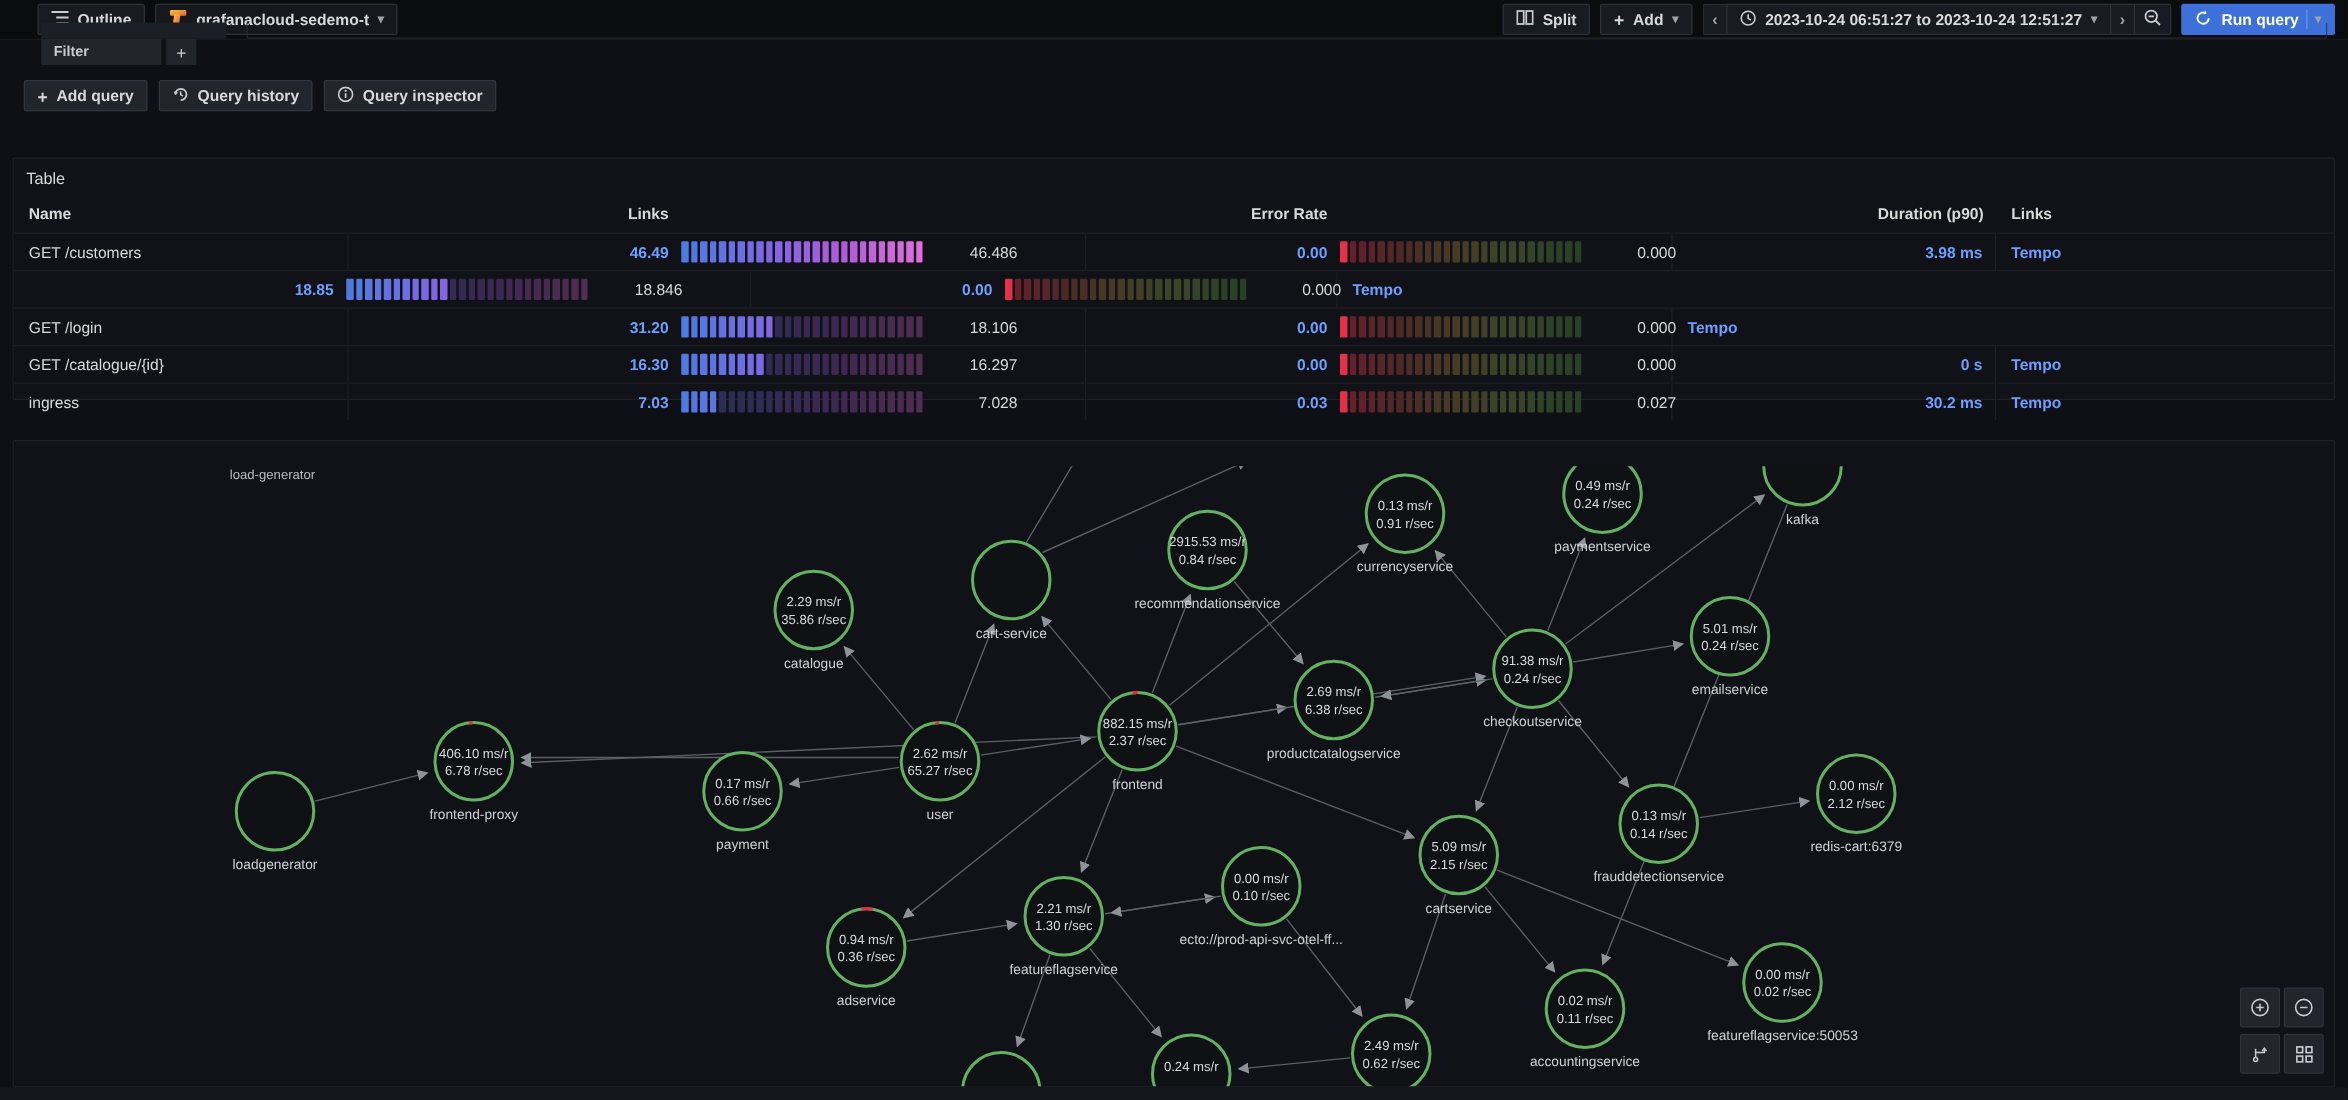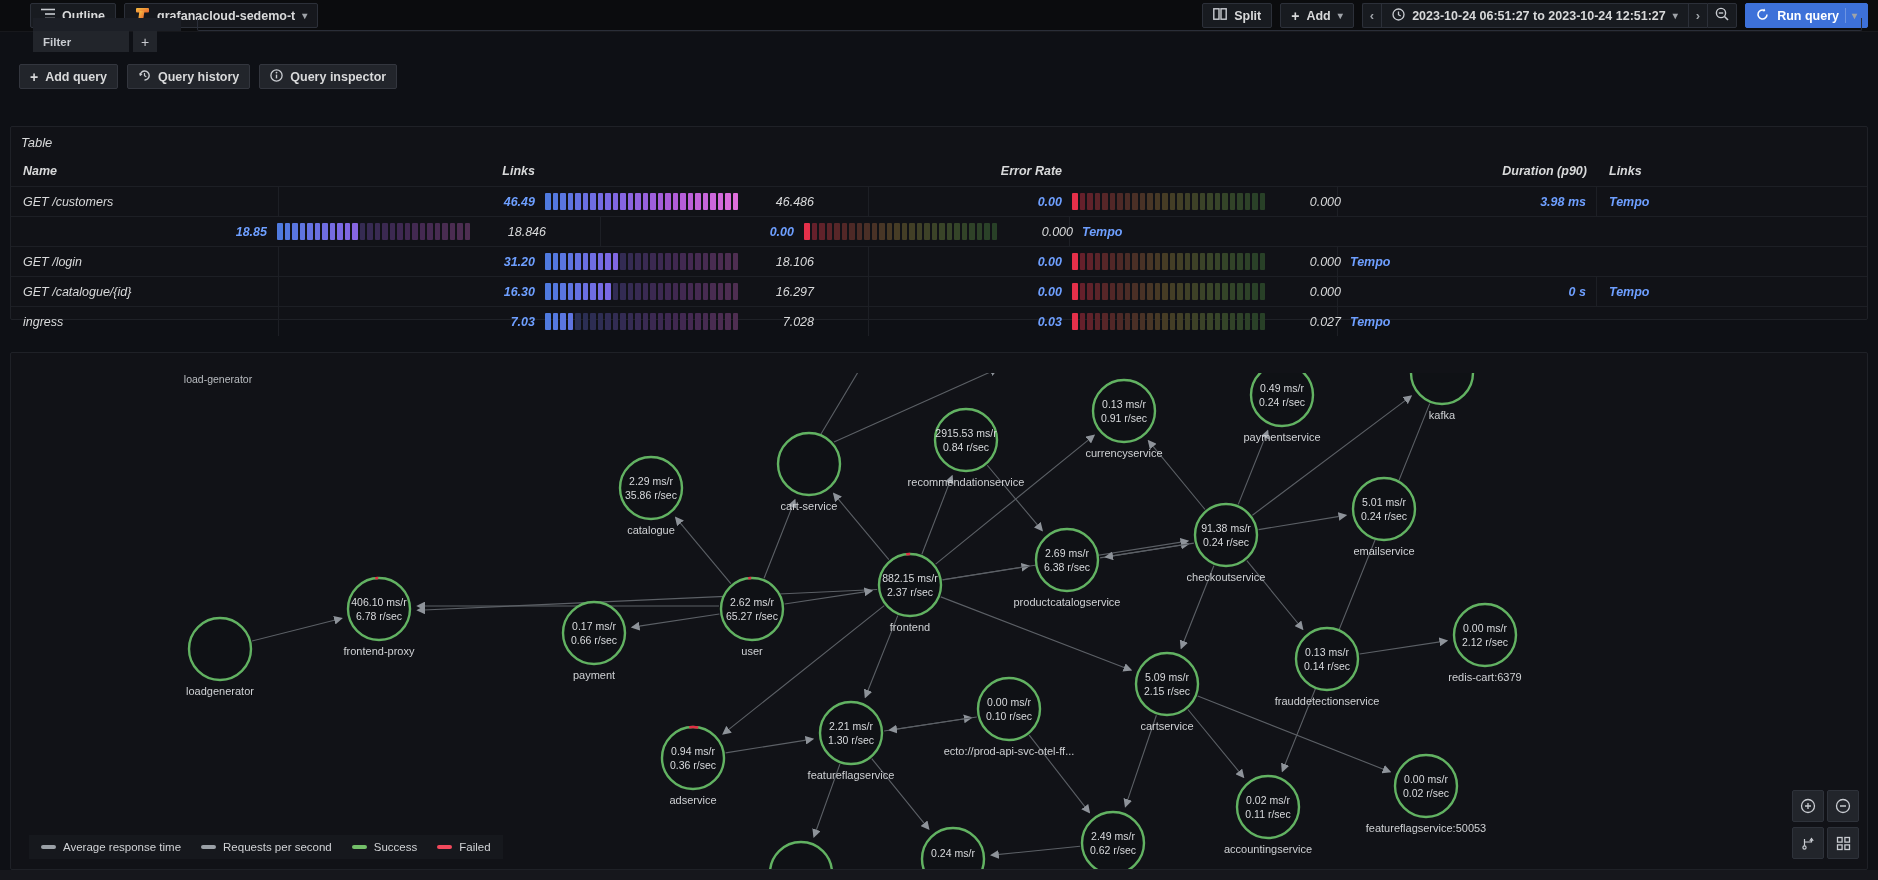--- a/index.html
+++ b/index.html
@@ -31,21 +31,21 @@
                color:#c9ccd1;font-size:11.5px;font-weight:700;display:flex;align-items:center;
                padding:0 10px;box-sizing:border-box;}
   .plus-pill{position:absolute;left:133px;top:31px;width:24px;height:21px;background:#22252b;
              color:#c9ccd1;font-size:14px;display:flex;align-items:center;justify-content:center;}
   .toolbar-row{position:absolute;left:19px;top:64px;display:flex;gap:9px;}
   .toolbar-row .btn{background:#22252b;border-color:#33363e;height:25px;}
   
   .panel{position:absolute;left:10px;width:1858px;background:#111217;border:1px solid #1f2127;
          border-radius:2px;box-sizing:border-box;}
   .panel-title{font-size:13px;font-weight:500;color:#d8d9da;padding:8px 10px 2px 10px;}
-  #table-panel{top:126px;height:194px;font-style:italic;}
+  #table-panel{top:126px;height:194px;}
   #nodegraph-panel{top:352px;height:518px;overflow:hidden;}
   
   .thead,.trow{display:flex;align-items:center;justify-content:center;}
   .thead{height:30px;font-weight:600;font-size:12.5px;color:#d8d9da;margin-top:4px;}
   .trow{height:29px;border-top:1px solid #1d1f25;font-size:12.5px;}
   .c-name{width:268px;box-sizing:border-box;padding-left:12px;}
   .c-rate{width:590px;box-sizing:border-box;display:flex;align-items:center;}
   .c-err{width:469px;box-sizing:border-box;display:flex;align-items:center;}
   .c-dur{width:259px;box-sizing:border-box;text-align:right;padding-right:10px;}
   .c-links{flex:1;box-sizing:border-box;padding-left:12px;}
@@ -542,20 +542,21 @@
             <div class="cell" style="background: rgb(55, 68, 41);"></div>
             <div class="cell" style="background: rgb(52, 68, 40);"></div>
             <div class="cell" style="background: rgb(50, 67, 40);"></div>
             <div class="cell" style="background: rgb(47, 66, 40);"></div>
             <div class="cell" style="background: rgb(45, 65, 40);"></div>
             <div class="cell" style="background: rgb(42, 65, 40);"></div>
             <div class="cell" style="background: rgb(40, 64, 39);"></div>
           </div>
           <span class="v2">0.027</span>
         </div>
+        <div class="c-dur blue">30.2 ms</div>
         <div class="c-links"><span class="blue" style="cursor: pointer;">Tempo</span></div>
       </div>
     </div>
 </div>
 
 <div class="panel" id="nodegraph-panel">
   <svg id="graph-svg" width="1856" height="498" viewBox="0 0 1856 498">
       <defs>
         <marker id="arr" viewBox="0 0 10 10" refX="8" refY="5" markerWidth="8" markerHeight="8" orient="auto-start-reverse">
           <path d="M0,0 L10,5 L0,10 z" fill="#8e939a"></path>
@@ -742,38 +743,20 @@
         </g>
         <g>
           <circle cx="942" cy="486" r="31" fill="#0f1115" stroke="#62b262" stroke-width="2.4"></circle>
           <text x="942" y="484" text-anchor="middle" font-size="10.5" fill="#d8dadd">0.24 ms/r</text>
         </g>
         <g>
           <circle cx="790" cy="500" r="31" fill="#0f1115" stroke="#62b262" stroke-width="2.4"></circle>
         </g>
       </g>
     </svg>
-  <div class="legend">
-      <div class="item">
-        <span class="dash" style="background: rgb(154, 160, 166);"></span>
-        <span>Average response time</span>
-      </div>
-      <div class="item">
-        <span class="dash" style="background: rgb(154, 160, 166);"></span>
-        <span>Requests per second</span>
-      </div>
-      <div class="item">
-        <span class="dash" style="background: rgb(115, 191, 105);"></span>
-        <span>Success</span>
-      </div>
-      <div class="item">
-        <span class="dash" style="background: rgb(242, 73, 92);"></span>
-        <span>Failed</span>
-      </div>
-    </div>
   <div class="graph-controls">
     <div class="gc-btn">
       <svg width="16" height="16" viewBox="0 0 16 16">
           <circle cx="8" cy="8" r="6.5" fill="none" stroke="#c9ccd1" stroke-width="1.3"></circle>
           <line x1="5" y1="8" x2="11" y2="8" stroke="#c9ccd1" stroke-width="1.3"></line>
           <line x1="8" y1="5" x2="8" y2="11" stroke="#c9ccd1" stroke-width="1.3"></line>
         </svg>
     </div>
     <div class="gc-btn">
       <svg width="16" height="16" viewBox="0 0 16 16">

